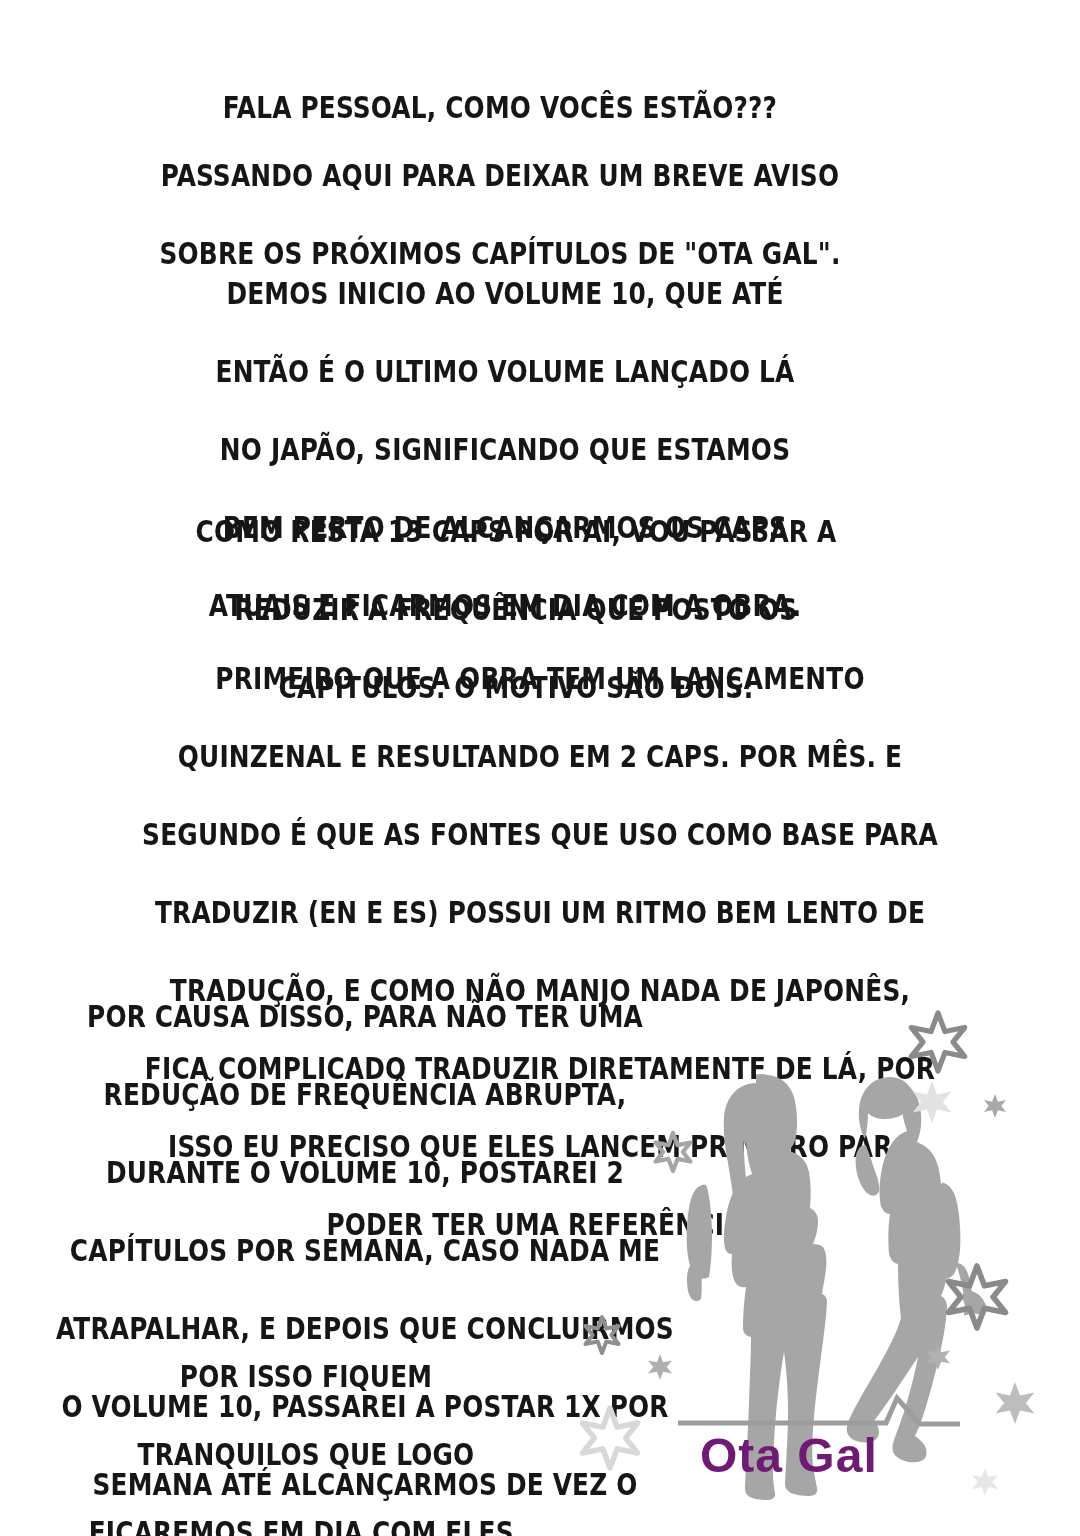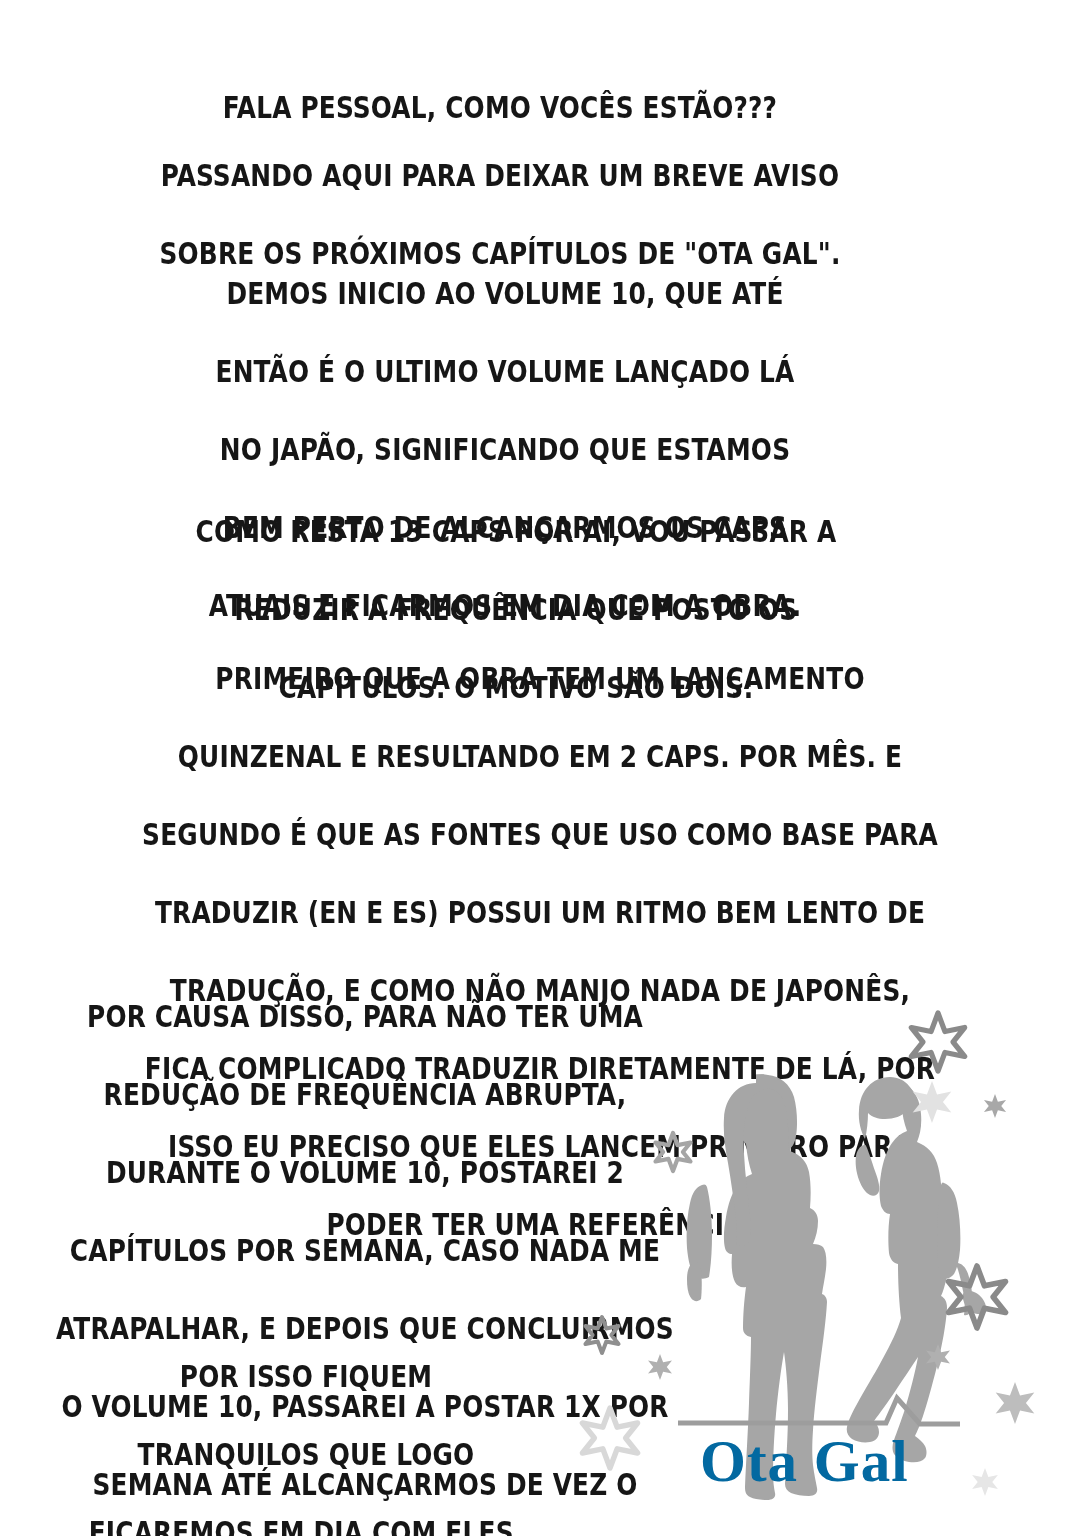--- a/index.html
+++ b/index.html
@@ -79,25 +79,25 @@
     width: 520px;
     height: 541px;
     pointer-events: none;
   }
   #watermark svg { display: block; }
 
   .logo-wordmark {
     position: absolute;
     left: 700px;
     top: 1432px;
-    font-family: Liberation Serif, serif;
-    font-size: 59px;
+    font-family: Liberation Sans, sans-serif;
+    font-size: 48px;
     font-weight: 700;
     letter-spacing: 1px;
-    color: #0369a1;
+    color: #701a75;
     line-height: 1;
   }
 </style>
 </head>
 <body>
 
 <div id="page">
 
   <div class="note-block" id="block-greeting">
     <span class="nb-line">FALA PESSOAL, COMO VOCÊS ESTÃO???</span>

